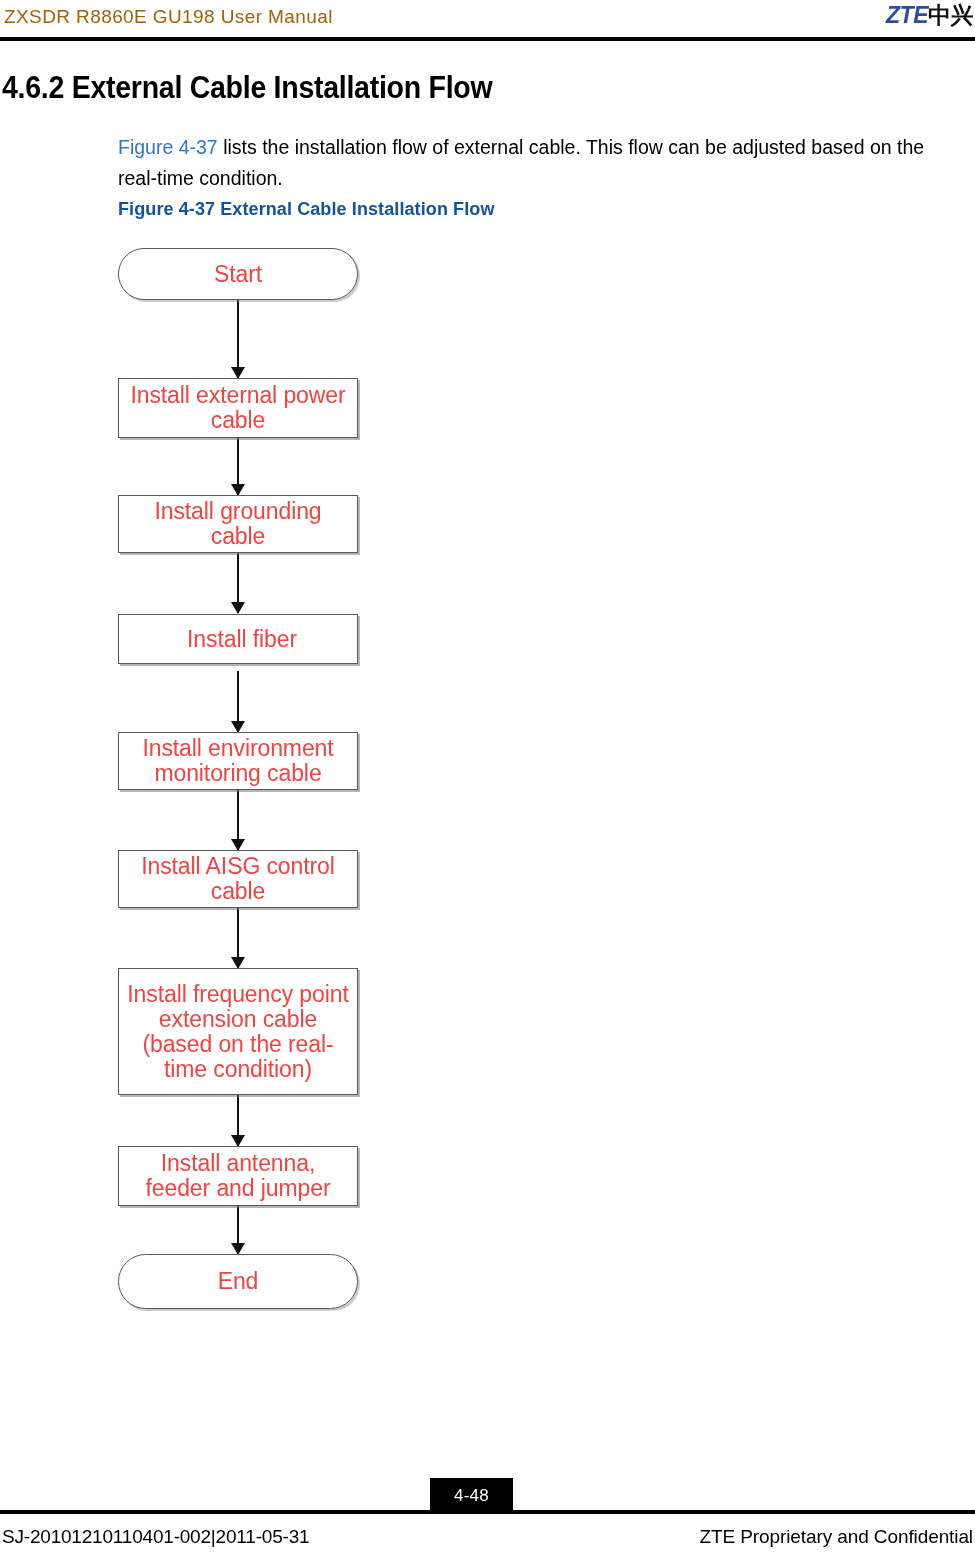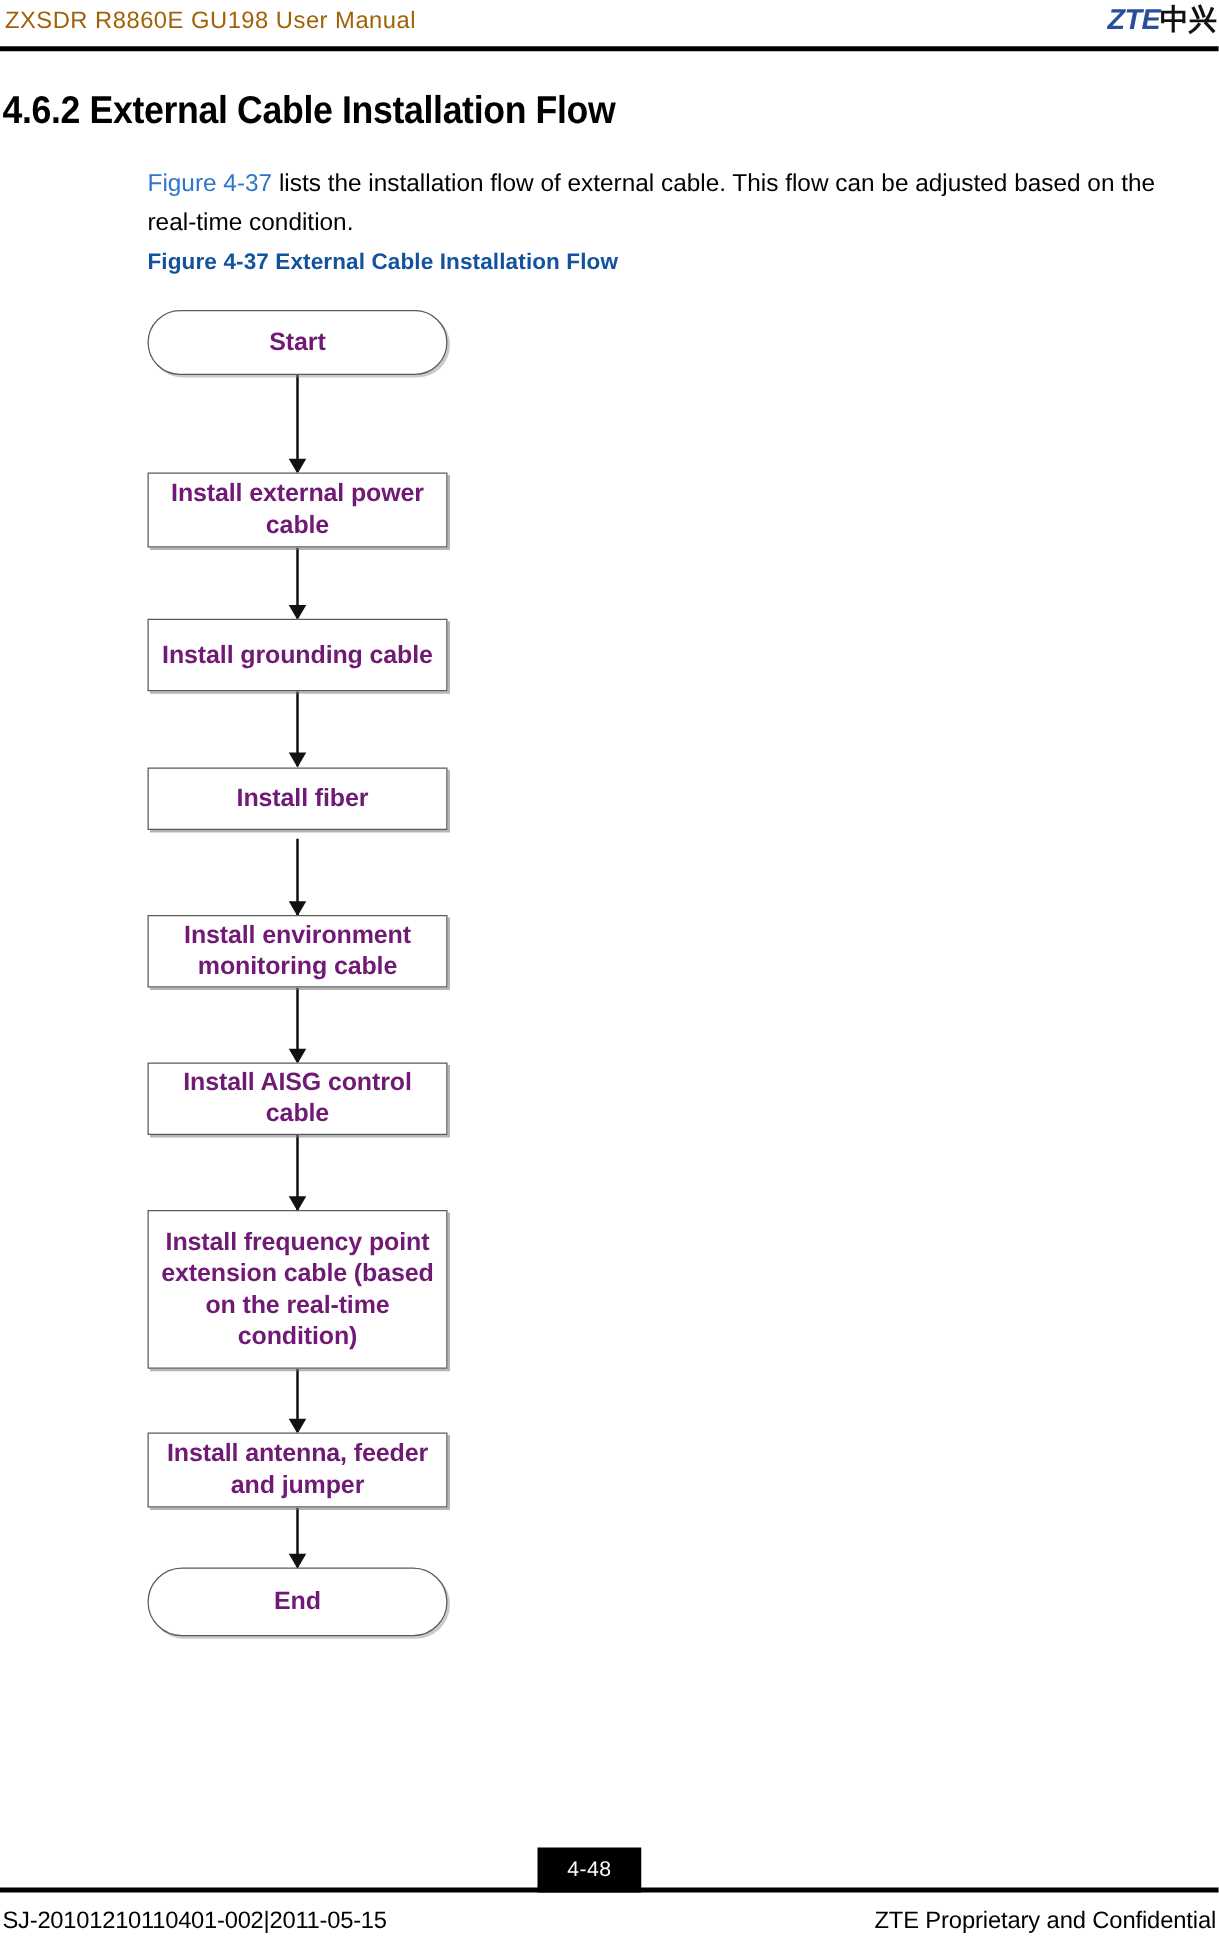--- a/index.html
+++ b/index.html
@@ -97,26 +97,25 @@
     left: 118px;
     width: 240px;
     box-sizing: border-box;
     background: #ffffff;
     border: 1.6px solid #5a5a5a;
     box-shadow: 2px 2px 0 rgba(120,120,120,0.55);
     display: flex;
     align-items: center;
     justify-content: center;
     text-align: center;
-    font-size: 20px;
+    font-size: 23px;
     line-height: 25px;
-    color: #701a75;
+    color: #ef4444;
     letter-spacing: -0.1px;
     padding: 2px 8px;
-    font-weight: bold;
   }
   .flow-node.terminator {
     border-radius: 30px;
     border-width: 1.4px;
     box-shadow: 2px 2px 0 rgba(140,140,140,0.45);
   }
   .flow-arrow {
     position: absolute;
     left: 237px;
     width: 2px;
@@ -225,15 +224,15 @@
       <span>Install antenna, feeder and jumper</span>
     </div>
     <div class="flow-node terminator" style="top: 1024px; height: 55px;">
       <span>End</span>
     </div>
   </div>
 
 <div id="page-footer">
   <div id="page-number-box">4-48</div>
   <div id="footer-rule"></div>
-  <div id="footer-doc-id">SJ-20101210110401-002|2011-05-15</div>
+  <div id="footer-doc-id">SJ-20101210110401-002|2011-05-31</div>
   <div id="footer-confidential">ZTE Proprietary and Confidential</div>
 </div>
 
 </body></html>

